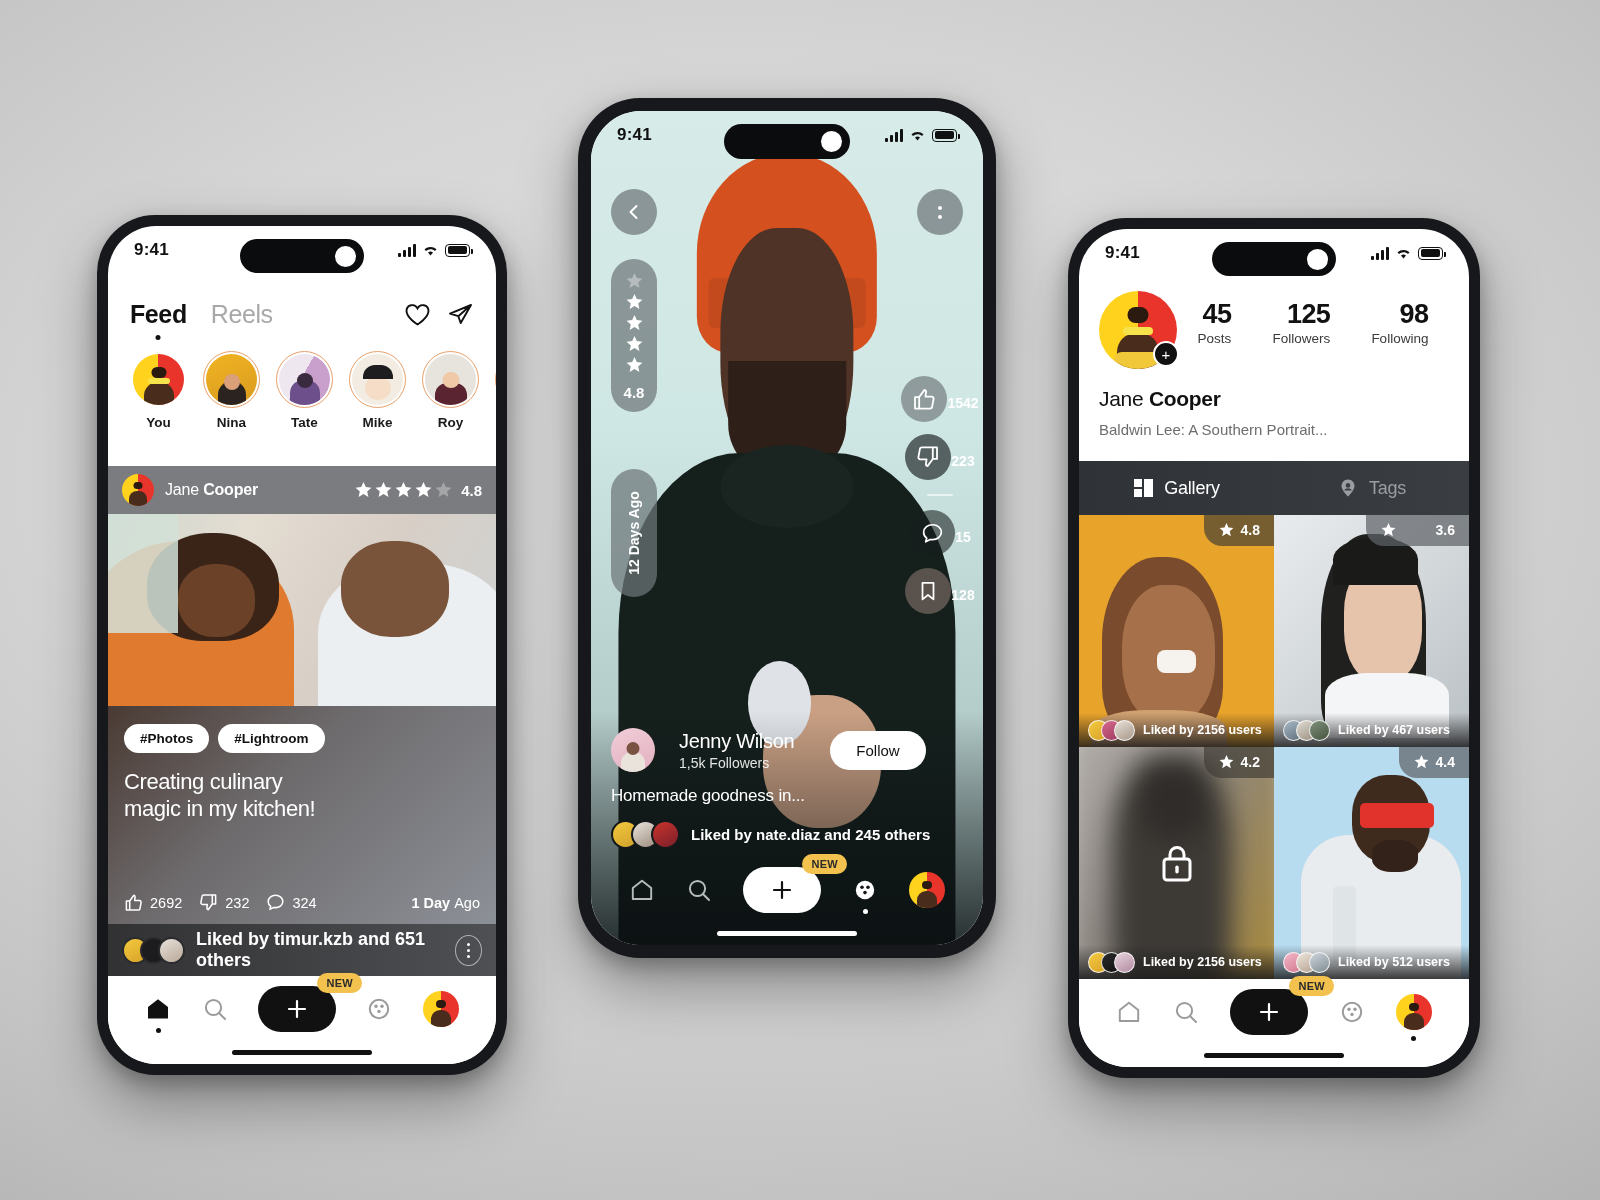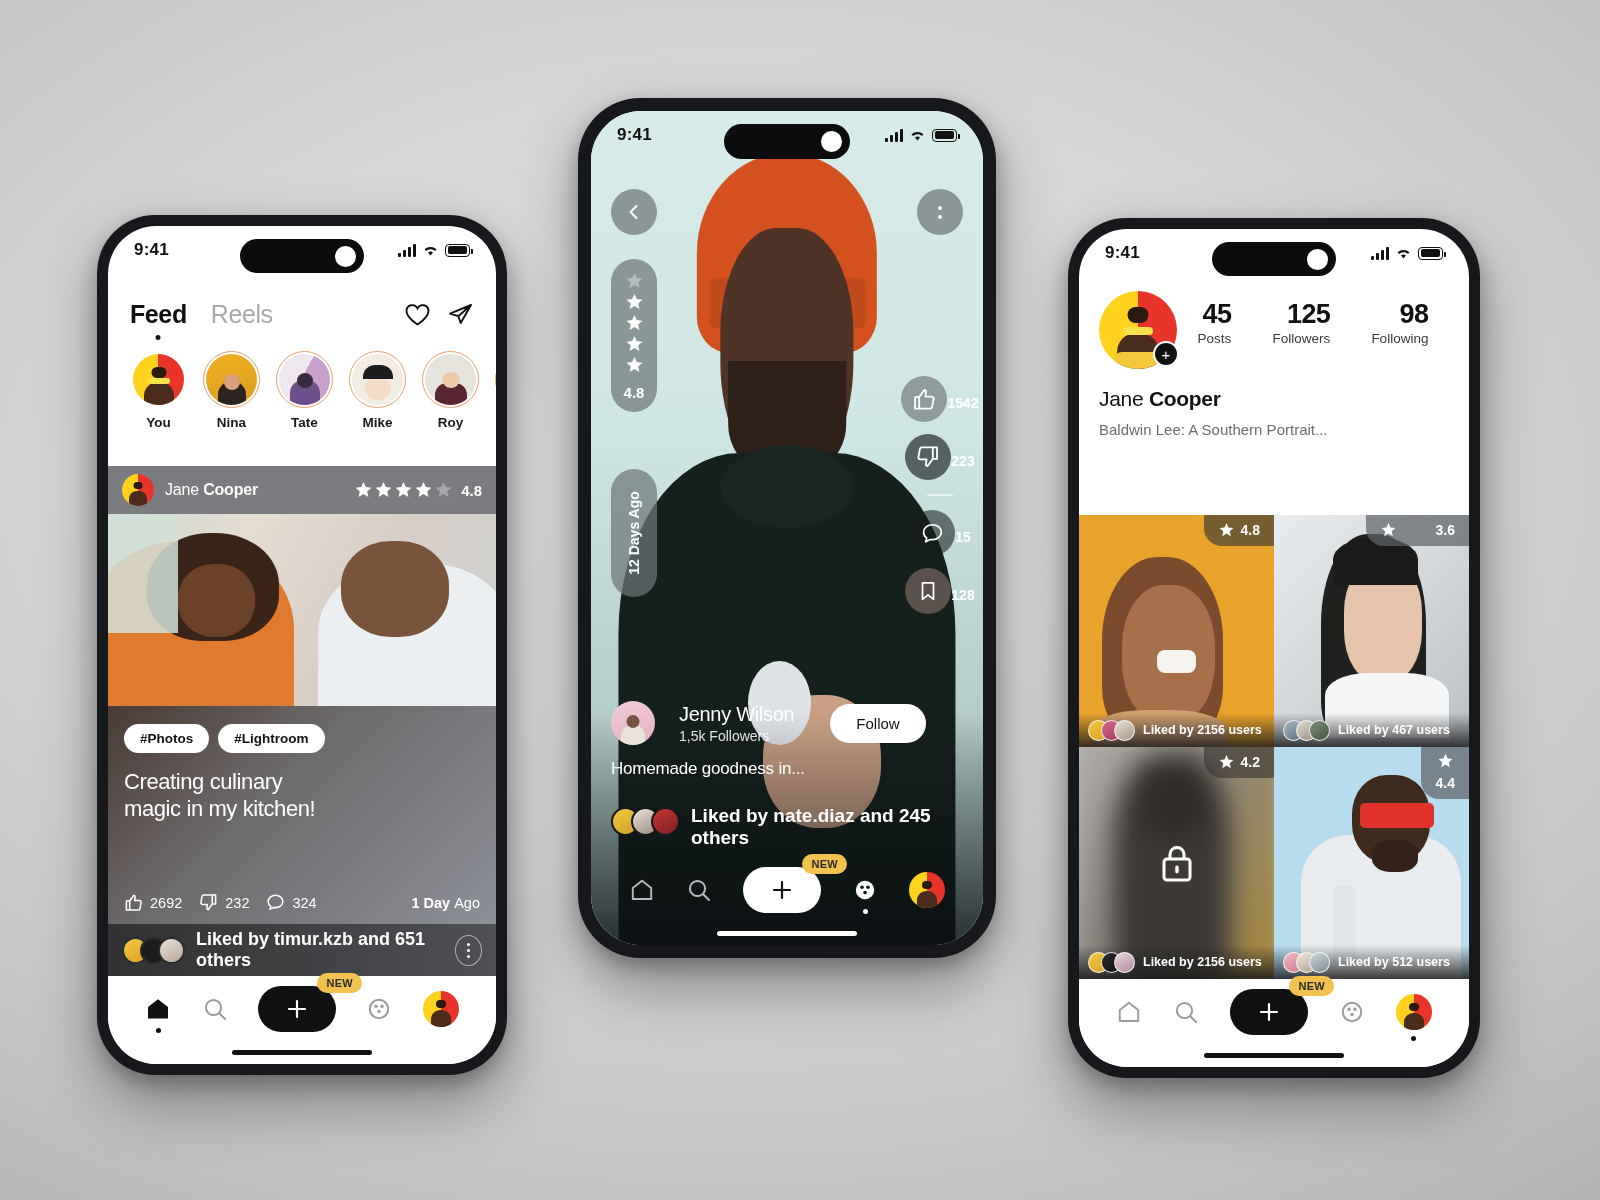--- a/index.html
+++ b/index.html
@@ -134,21 +134,21 @@
 
   .reel-info { position:absolute; left:0; right:0; bottom:96px; padding:0 20px; }
   .ri-top { display:flex; align-items:center; gap:24px; }
   .ri-top .rav { width:44px; height:44px; border-radius:50%; overflow:hidden; flex:0 0 44px; }
   .ri-name { color:#fff; font-size:20px; font-weight:500; letter-spacing:-.3px; }
   .ri-sub { color:rgba(255,255,255,.88); font-size:14px; margin-top:2px; }
   .follow { margin-left:12px; background:#fff; color:#111; border:none; border-radius:22px;
             padding:11px 26px; font-size:15px; font-weight:500; font-family:inherit; }
   .ri-cap { color:#fff; font-size:17px; margin-top:14px; letter-spacing:-.2px; }
   .ri-liked { display:flex; align-items:center; gap:11px; margin-top:14px; }
-  .ri-liked .txt { color:#fff; font-size:19px; font-weight:600;margin-top:12px; }
+  .ri-liked .txt { color:#fff; font-size:15px; font-weight:600; }
 
   
   .prof-top { position:absolute; top:62px; left:0; right:0; padding:0 20px; display:flex;
               align-items:flex-start; gap:0; }
   .prof-av { width:78px; height:78px; border-radius:50%; overflow:hidden; position:relative; flex:0 0 78px; }
   .prof-plus { position:absolute; right:-2px; bottom:2px; width:26px; height:26px; border-radius:50%;
                background:#111; border:2.5px solid #fff; display:flex; align-items:center;
                justify-content:center; color:#fff; font-size:15px; line-height:1; }
   .stats { display:flex; flex:1; justify-content:space-around; padding-top:8px; }
   .stat { text-align:right; }
@@ -628,20 +628,38 @@
           <div class="l">Following</div>
         </div>
       </div>
     </div>
 
     <div class="prof-name">
       <span>Jane </span><b>Cooper</b>
     </div>
     <div class="prof-bio">Baldwin Lee: A Southern Portrait...</div>
 
+    <div class="gtabs">
+      <div class="gtab on">
+        <svg width="21" height="20" viewBox="0 0 21 20">
+            <rect x="1" y="1" width="8" height="8" fill="#fff"></rect>
+            <rect x="1" y="11" width="8" height="8" fill="#fff"></rect>
+            <rect x="11" y="1" width="9" height="18" fill="#fff"></rect>
+          </svg>
+        <span>Gallery</span>
+      </div>
+      <div class="gtab off">
+        <svg width="22" height="22" viewBox="0 0 22 22">
+            <path d="M11 2.5c3.6 0 6.5 2.9 6.5 6.5 0 4.4-6.5 10.5-6.5 10.5S4.5 13.4 4.5 9c0-3.6 2.9-6.5 6.5-6.5z" fill="#9a9da1"></path>
+            <circle cx="11" cy="8.4" r="2.3" fill="#3a3d42"></circle>
+            <path d="M7.2 13.4a4.4 4.4 0 0 1 7.6 0" fill="#3a3d42"></path>
+          </svg>
+        <span>Tags</span>
+      </div>
+    </div>
 
     <div class="grid">
 
       <div class="cell">
         <div class="pic" style="background:#e8a32b;">
           <div style="position:absolute;left:12%;top:18%;width:62%;height:78%;background:#7a4b2c;border-radius:46% 46% 28% 28%;"></div>
           <div style="position:absolute;left:22%;top:30%;width:48%;height:60%;background:#a6714a;border-radius:44%;"></div>
           <div style="position:absolute;left:40%;top:58%;width:20%;height:10%;background:#f6f3ef;border-radius:8px;"></div>
           <div style="position:absolute;left:6%;bottom:-6%;width:70%;height:22%;background:#cfa070;border-radius:40% 40% 0 0;"></div>
         </div>
@@ -713,21 +731,21 @@
       </div>
 
       <div class="cell">
         <div class="pic" style="background:#b8dcef;">
           <div style="position:absolute;left:14%;top:38%;width:82%;height:68%;background:#e8ecee;border-radius:30% 30% 0 0;"></div>
           <div style="position:absolute;left:40%;top:12%;width:40%;height:38%;background:#3f2a1e;border-radius:44%;"></div>
           <div style="position:absolute;left:44%;top:24%;width:38%;height:11%;background:#e2322c;border-radius:5px;"></div>
           <div style="position:absolute;left:50%;top:40%;width:24%;height:14%;background:#33221a;border-radius:40%;"></div>
           <div style="position:absolute;left:30%;top:60%;width:12%;height:34%;background:#dfe4e6;border-radius:5px;"></div>
         </div>
-        <div class="bdg" style="background:rgba(96,100,104,.72);flex-direction:column;">
+        <div class="bdg" style="background:rgba(96,100,104,.72);">
           <svg width="15" height="14" viewBox="0 0 17 16">
               <path d="M8.5 0l2.3 5.1 5.6.6-4.2 3.8 1.2 5.5-4.9-2.9L3.6 15l1.2-5.5L.6 5.7l5.6-.6z" fill="#fff"></path>
             </svg>
           <span>4.4</span>
         </div>
         <div class="foot">
           <span class="stack">
             <span class="s" style="border-radius:50%;background:linear-gradient(150deg,#f1b8c8,#d4788f);margin-left:0;"></span>
             <span class="s" style="border-radius:50%;background:linear-gradient(150deg,#efe7dd,#b3a190);margin-left:-8px;"></span>
             <span class="s" style="border-radius:50%;background:linear-gradient(150deg,#cfd7dc,#7f8b93);margin-left:-8px;"></span>

